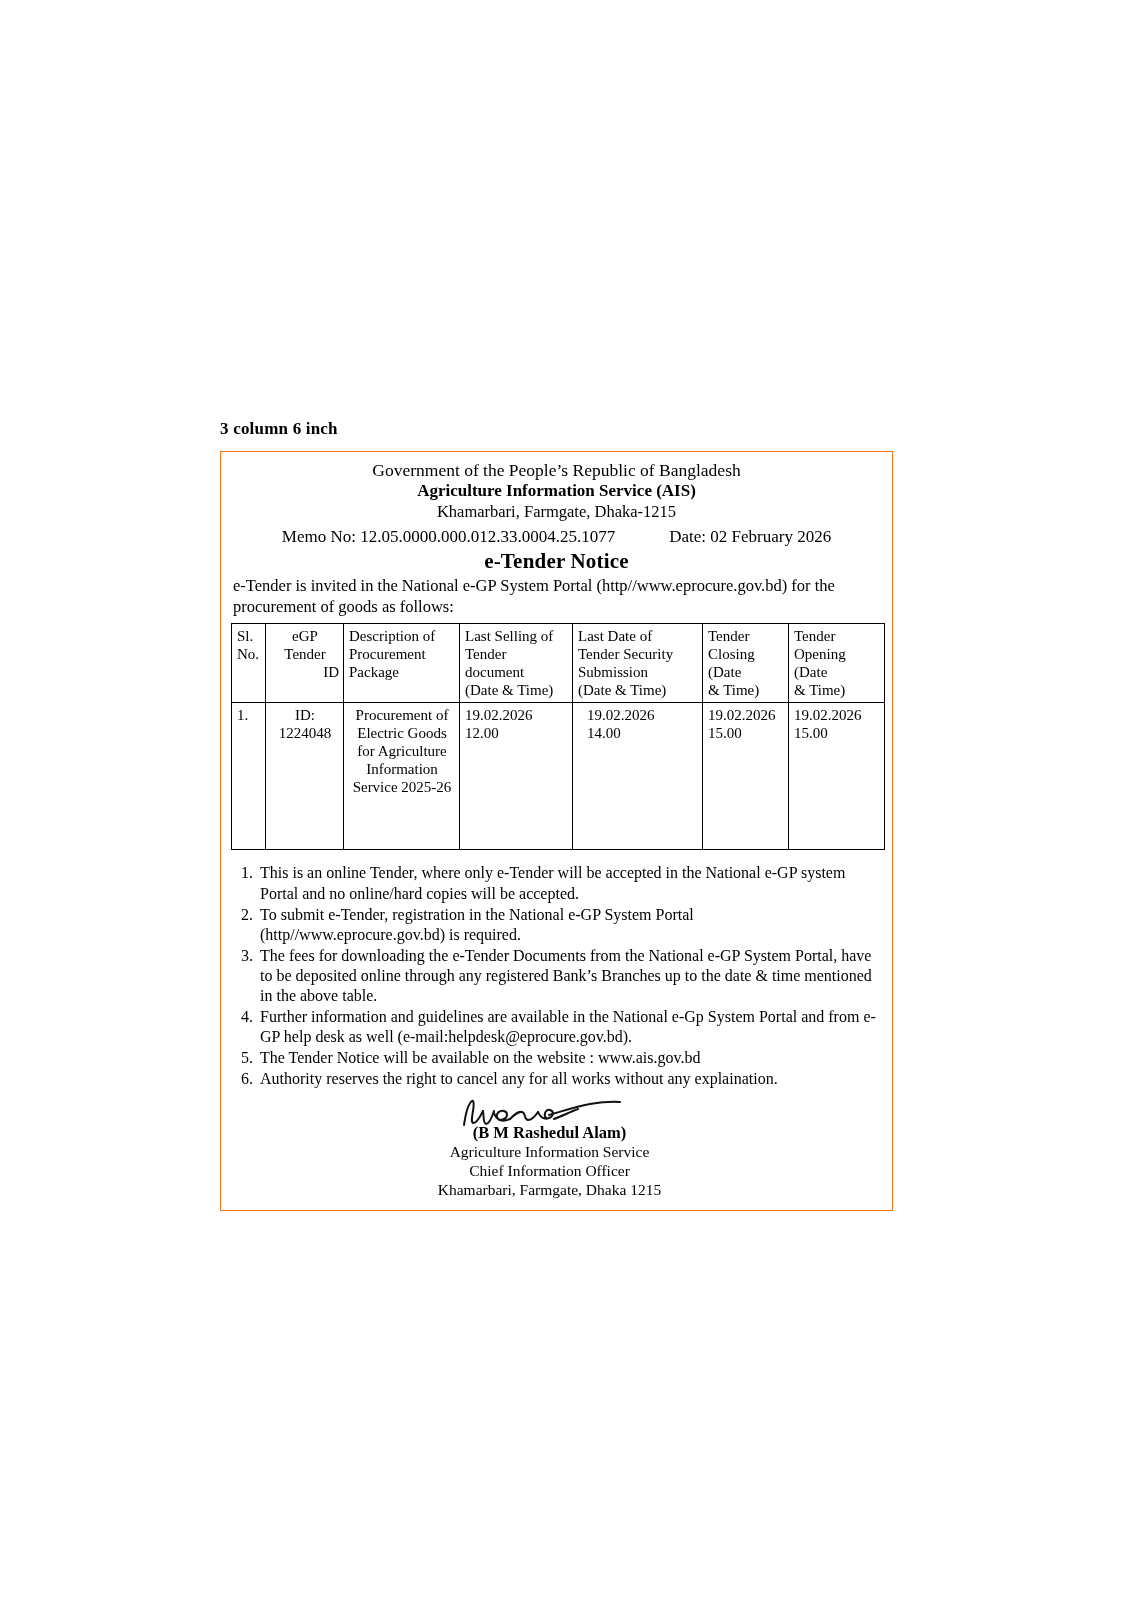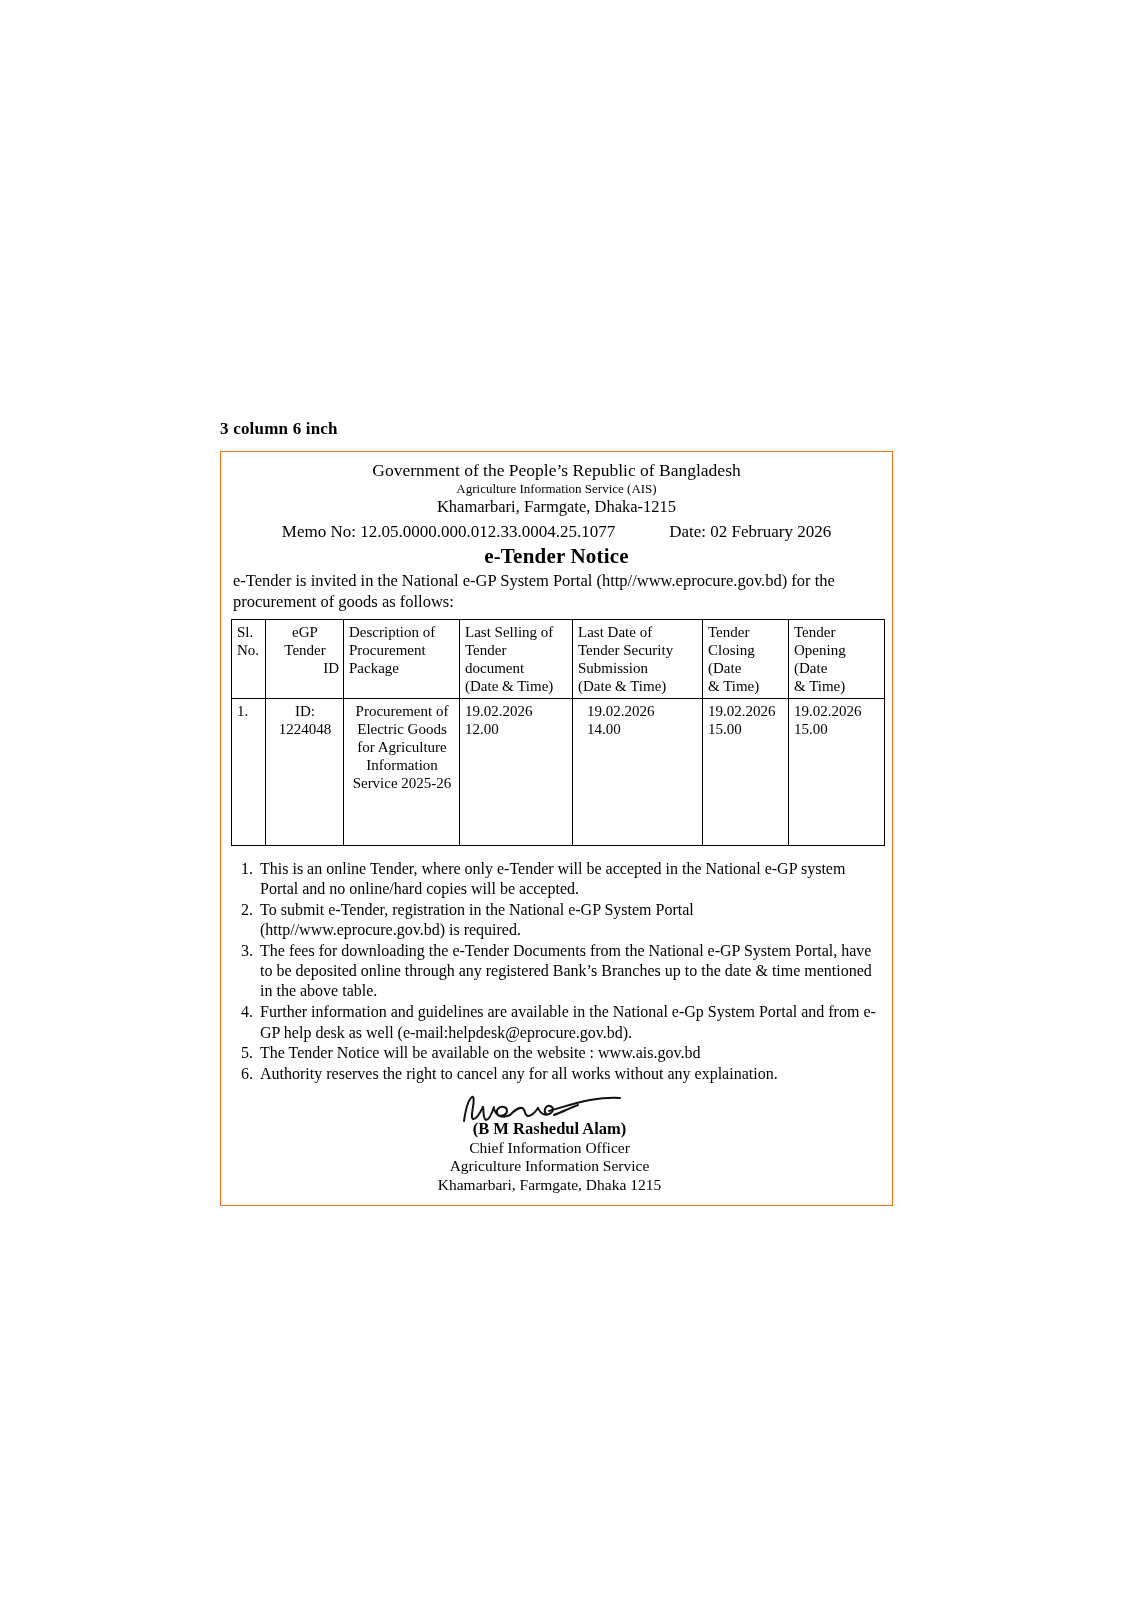--- a/index.html
+++ b/index.html
@@ -43,21 +43,21 @@
     box-sizing: border-box;
     padding: 8px 10px 10px 10px;
     background: #fff;
   }
 
   .hdr {
     text-align: center;
     line-height: 1.22;
   }
   .hdr .l1 { font-size: 17.5px; }
-  .hdr .l2 { font-size: 13px; font-weight: normal; }
+  .hdr .l2 { font-size: 17px; font-weight: bold; }
   .hdr .l3 { font-size: 16.5px; }
 
   .memo-row {
     margin-top: 5px;
     font-size: 17px;
     display: flex;
     justify-content: center;
     gap: 54px;
     white-space: nowrap;
   }
@@ -257,19 +257,19 @@
           <path d="M14 30 C16 16, 19 8, 22 6 C24 5, 24 10, 23 16 C22 22, 21 27, 23 28 C26 29, 30 22, 33 16"></path>
           <path d="M33 16 C34 22, 33 28, 36 29 C39 29, 42 22, 44 16"></path>
           <path d="M44 18 C46 24, 50 26, 54 24 C58 22, 58 17, 54 16 C50 15, 46 18, 47 22 C48 26, 54 27, 60 24"></path>
           <path d="M60 24 C64 20, 68 16, 72 17 C76 18, 74 25, 78 25 C82 25, 86 20, 88 17"></path>
           <path d="M88 17 C90 22, 94 25, 99 23 C104 21, 104 16, 100 15 C96 14, 93 19, 96 23"></path>
           <path d="M99 20 C110 17, 124 12, 140 9 C152 7, 162 6, 170 7"></path>
           <path d="M104 24 C112 21, 120 17, 128 14"></path>
         </g>
       </svg>
       <div class="sign-name">(B M Rashedul Alam)</div>
+      <div class="sign-line">Agriculture Information Service</div>
       <div class="sign-line">Chief Information Officer</div>
-      <div class="sign-line">Agriculture Information Service</div>
       <div class="sign-line">Khamarbari, Farmgate, Dhaka 1215</div>
     </div>
 
   </div>
 </div>
 
 </body></html>

